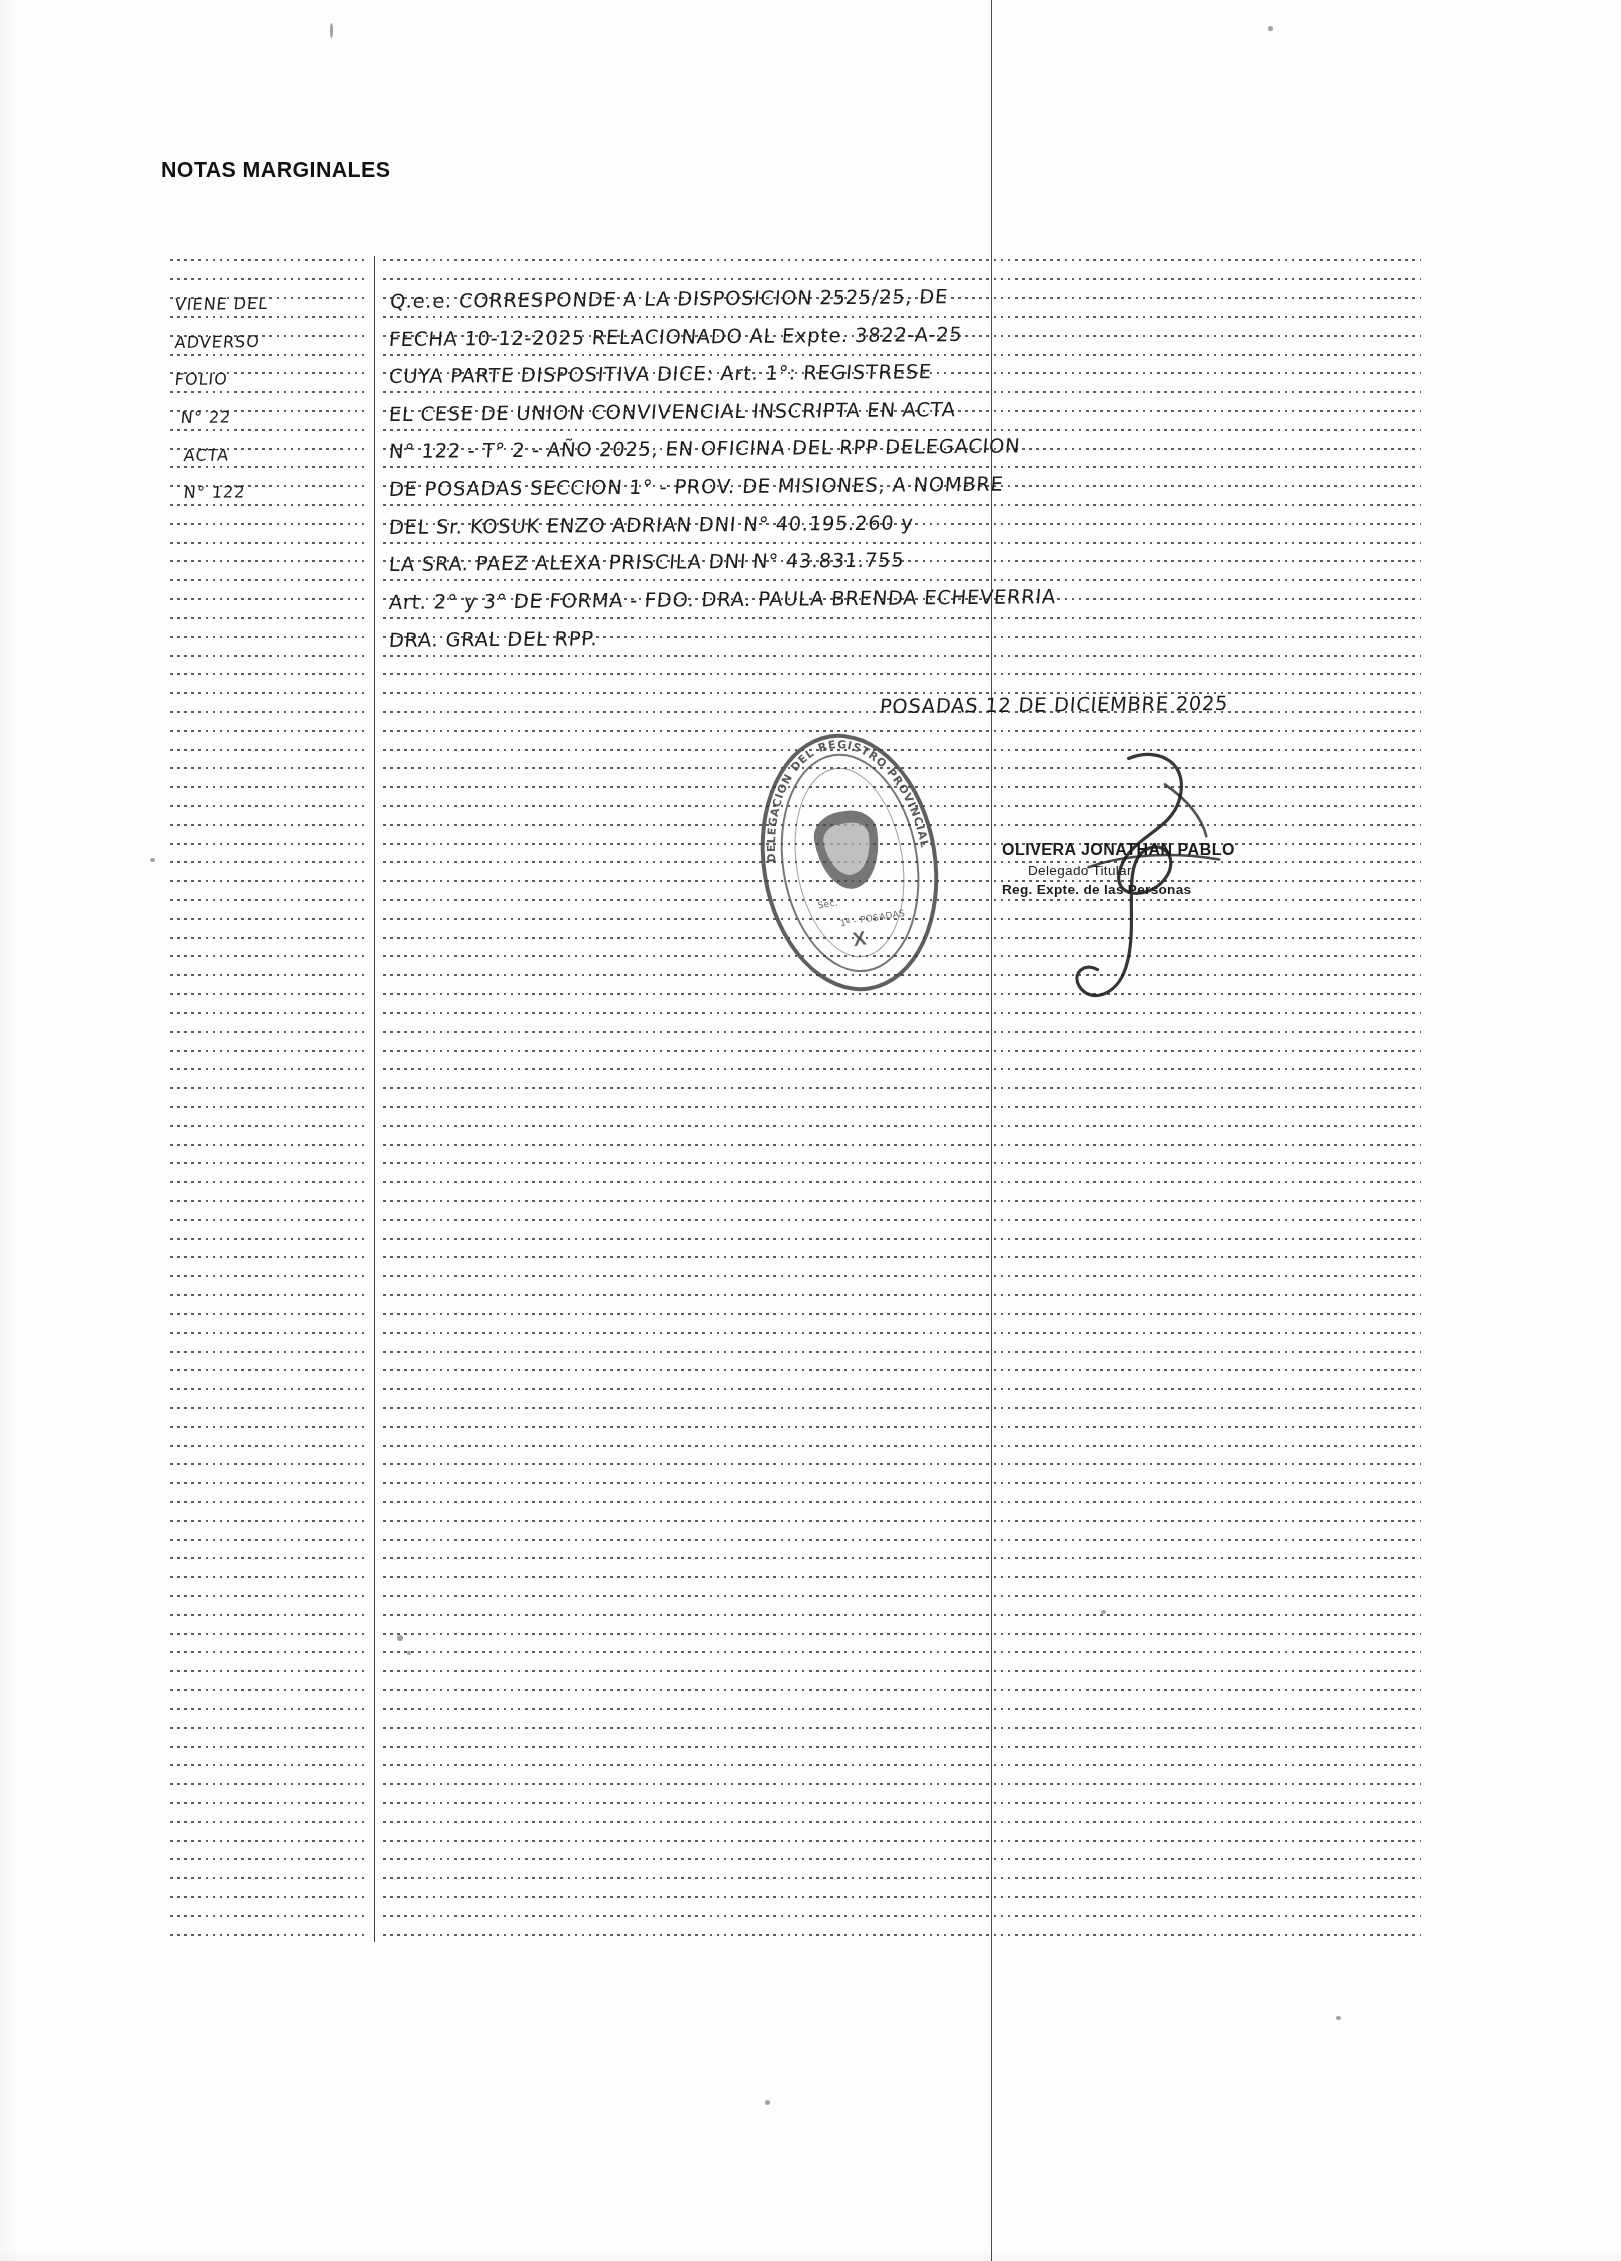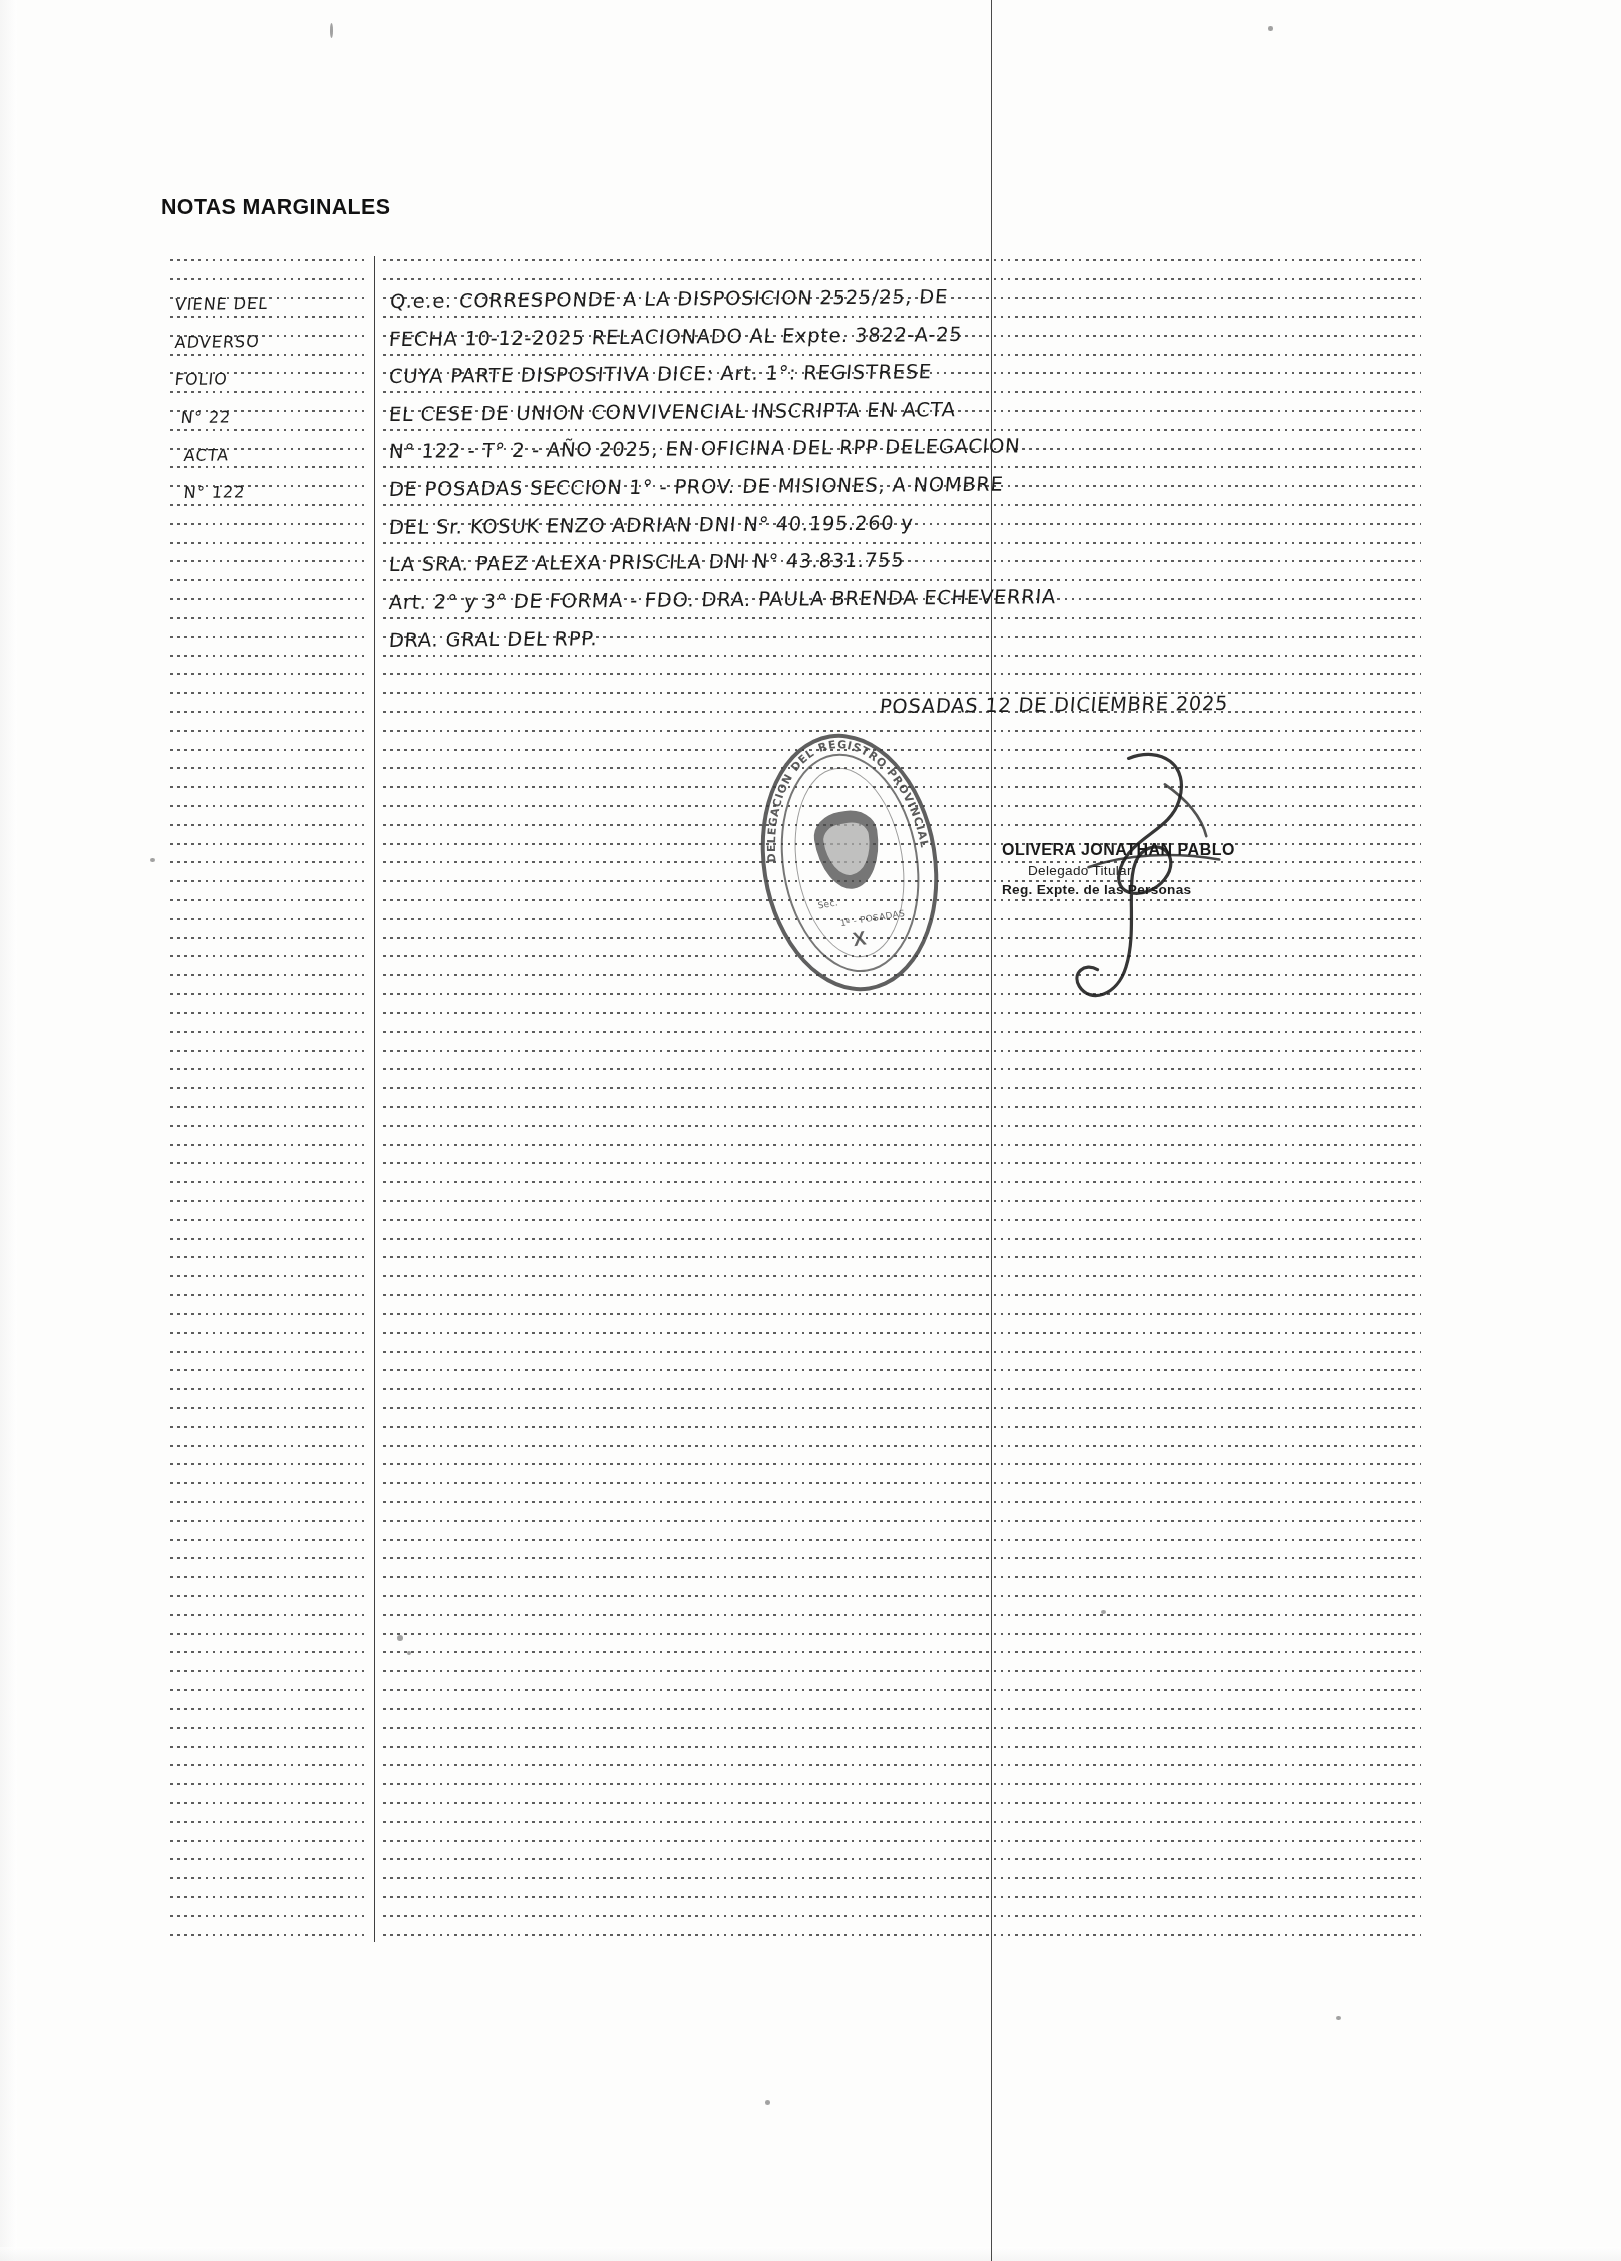--- a/index.html
+++ b/index.html
@@ -42,21 +42,20 @@
   #heading {
     position: absolute;
     left: 161px;
     top: 158px;
     font-size: 21.4px;
     font-weight: bold;
     letter-spacing: 0.4px;
     color: #111;
     font-family: "Liberation Sans", sans-serif;
     white-space: nowrap;
-    margin-top: 37px;
   }
 
   
   .vrule {
     position: absolute;
     background: #2a2a2a;
     width: 1.3px;
   }
   #vrule-center {
     left: 991px;

